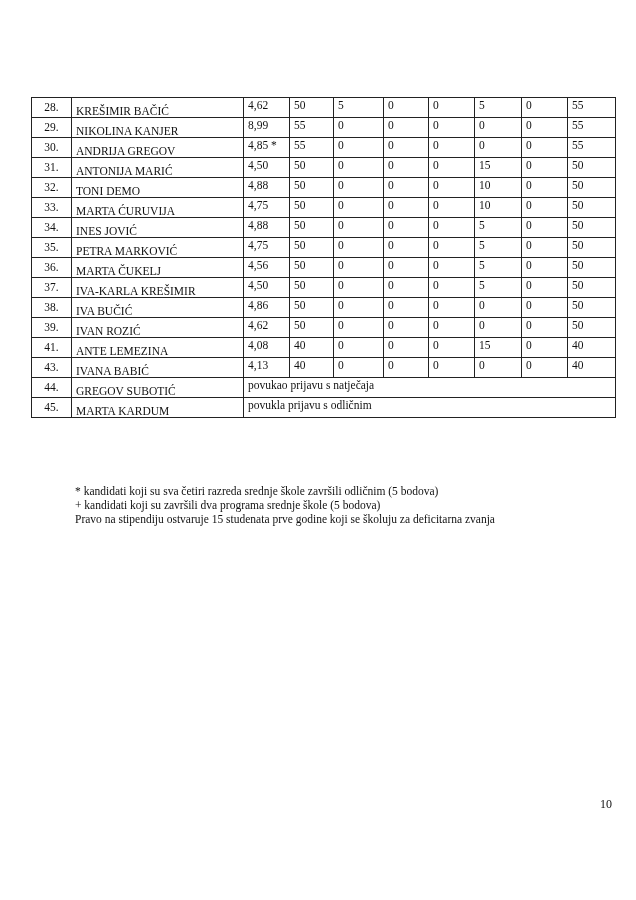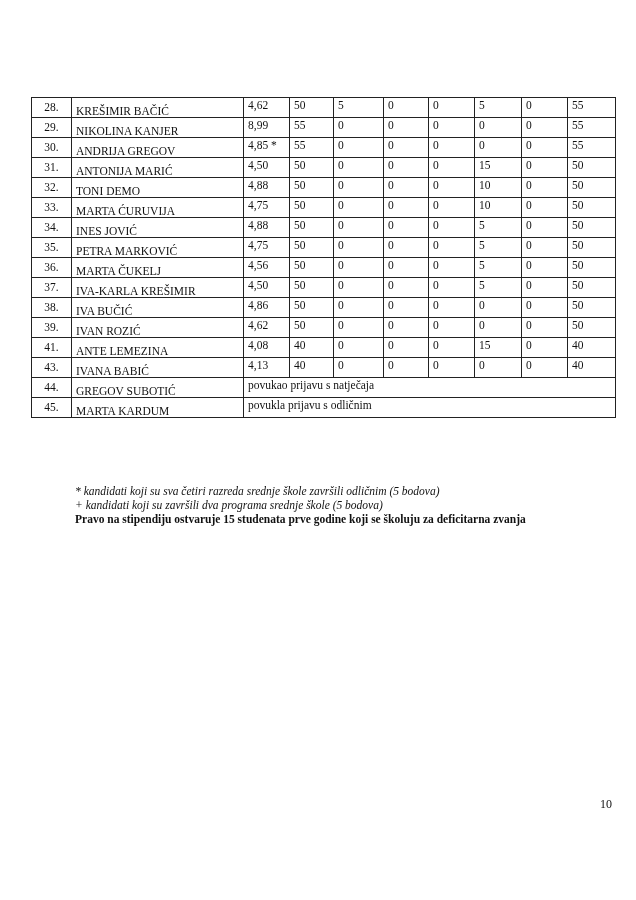--- a/index.html
+++ b/index.html
@@ -8,22 +8,22 @@
   .page { position: absolute; left: 0; top: 0; width: 636px; height: 900px; background: #fff; }
   table.ranking { position: absolute; left: 31px; top: 97px; width: 584px;
                   border-collapse: collapse; table-layout: fixed; }
   table.ranking td { border: 1px solid #222; height: 19.65px; padding: 0 0 0 4px;
                      font-size: 11.5px; line-height: 12px; vertical-align: top; box-sizing: border-box; overflow: hidden; white-space: nowrap; }
   table.ranking td.num { text-align: center; padding: 3px 0 0 0; vertical-align: top; }
   table.ranking td.name { padding-top: 7px; }
   table.ranking td.val { padding-top: 1px; }
   table.ranking td.note { padding-top: 1px; }
   .footnotes { position: absolute; left: 75px; top: 484px; font-size: 11.5px; line-height: 14px; }
-  .footnotes .it { font-style: italic; }
-  .footnotes .b { font-weight: bold; }
+  .footnotes .it { }
+  .footnotes .b { font-weight: normal; }
   .page-number { position: absolute; left: 600px; top: 797px; font-size: 12px; }
 </style>
 </head>
 <body>
 
 <div class="page">
   <table class="ranking">
     <colgroup>
       <col style="width:40px">
         <col style="width:172px">

